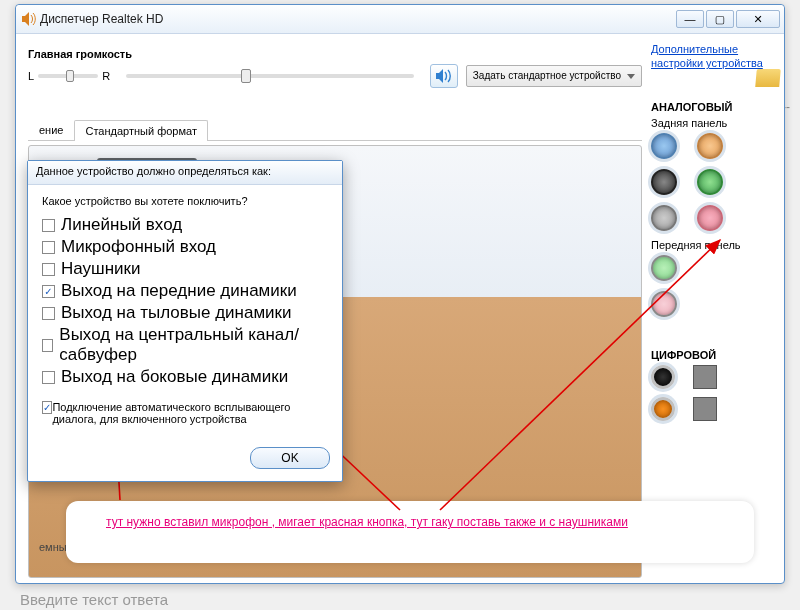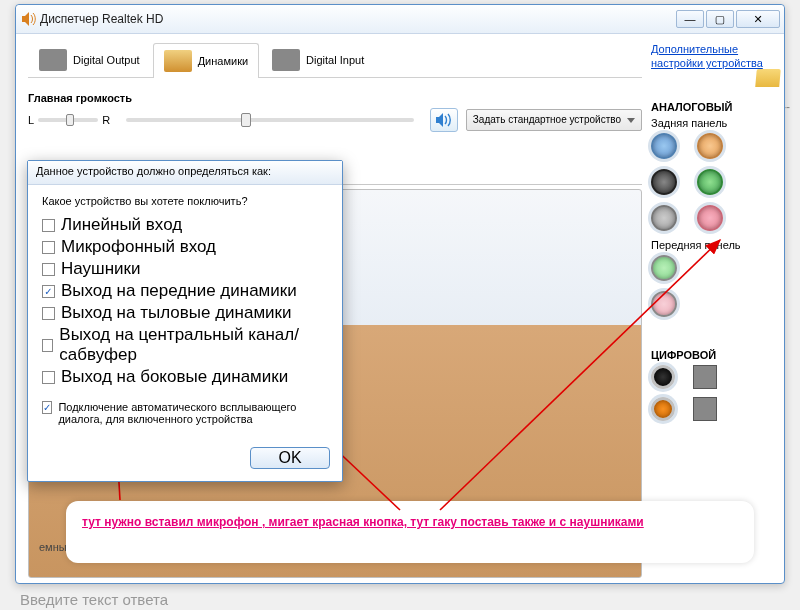--- a/index.html
+++ b/index.html
@@ -52,25 +52,25 @@
 .jack.dig { border-radius:50%; background:radial-gradient(#333,#000); width:24px; height:24px; border:3px solid #c0c0c0;}
 .jack.dig.o { background:radial-gradient(#f89020,#c06000);}
 .opt { width:24px; height:24px; background:#888; border:1px solid #555; display:inline-block; vertical-align:top;}
 .dialog { position:absolute; left:27px; top:160px; width:316px; background:#fff; border:1px solid #5a8fc8; box-shadow: 0 4px 16px rgba(0,0,0,0.35); z-index:10; border-radius:2px;}
 .dlg-title { height:24px; background:linear-gradient(#fdfeff,#e4edf7); border-bottom:1px solid #c8d6e8; font-size:11px; padding:4px 8px; }
 .dlg-body { padding:10px 14px; font-size:11px; }
 .dlg-q { margin-bottom:8px; }
 .chk-row { display:flex; align-items:center; gap:6px; margin:2px 0; font-size:17px;}
 .chk { width:13px; height:13px; border:1px solid #888; background:#fff; cursor:pointer; display:flex; align-items:center; justify-content:center; font-size:10px; color:#2060c0;}
 .chk.checked::before { content:"✓"; }
-.dlg-foot { display:flex; align-items:flex-start; gap:6px; margin:14px 0 8px; font-size:11px; }
+.dlg-foot { display:flex; align-items:flex-start; margin:14px 0 8px; font-size:11px; }
 .dlg-btns { text-align:right; padding: 4px 12px 12px; }
-.ok-btn { width:80px; height:22px; border:1px solid #5a8fc8; background:linear-gradient(#f8fbff,#dce9f7); border-radius:4px; font-size:16px; cursor:pointer;}
+.ok-btn { width:80px; height:22px; border:1px solid #5a8fc8; background:linear-gradient(#f8fbff,#dce9f7); border-radius:10px; font-size:12px; cursor:pointer;}
 .annotation { position:absolute; left:50px; bottom:20px; right:30px; height:62px; background:#fff; border-radius:12px; box-shadow:0 0 6px rgba(0,0,0,0.15); padding:12px 16px; font-size:12px; z-index:5;}
-.annotation-text { color:#e8007a; text-decoration:underline; font-weight:bold; line-height:1.5;}
+.annotation-text { color:#e8007a; text-decoration:underline; font-weight:normal; line-height:1.5;margin-left:24px;}
 .arrow-svg { position:absolute; left:0; top:0; width:100%; height:100%; pointer-events:none; z-index:8;}
 .bg-blur { position:absolute; right:0; top:0; width:20px; height:100%; background:#f0f0f0;}
 .bottom-input { position:absolute; left:20px; bottom:2px; font-size:15px; color:#999; }
 .folder-icon { position:absolute; right:4px; top:64px; width:24px; height:18px; background:linear-gradient(#f8d878,#e8b840); border-radius:2px 2px 0 0; transform: skewX(-5deg);}
 </style>
 </head>
 <body>
 
 <div class="bg-blur"></div>
 <span style="position:absolute; right:10px; top:100px; font-size:12px; color:#888;">К ---</span>
@@ -86,34 +86,20 @@
     <span class="title-text">Диспетчер Realtek HD</span>
     <div class="win-btns">
       <div class="win-btn">—</div>
       <div class="win-btn">▢</div>
       <div class="win-btn close">✕</div>
     </div>
   </div>
 
   <div class="content">
     <div class="main-col">
-      <div class="tabs-row">
-        <div class="tab">
-          <div class="tab-icon"></div>
-          <span>Digital Output</span>
-        </div>
-        <div class="tab active">
-          <div class="tab-icon speakers"></div>
-          <span>Динамики</span>
-        </div>
-        <div class="tab">
-          <div class="tab-icon"></div>
-          <span>Digital Input</span>
-        </div>
-      </div>
 
       <div class="vol-group">
         <span class="vol-label">Главная громкость</span>
         <div class="vol-row">
           <div class="balance">
             <span>L</span>
             <div class="bal-track">
                 <div class="bal-thumb"></div>
               </div>
             <span>R</span>

